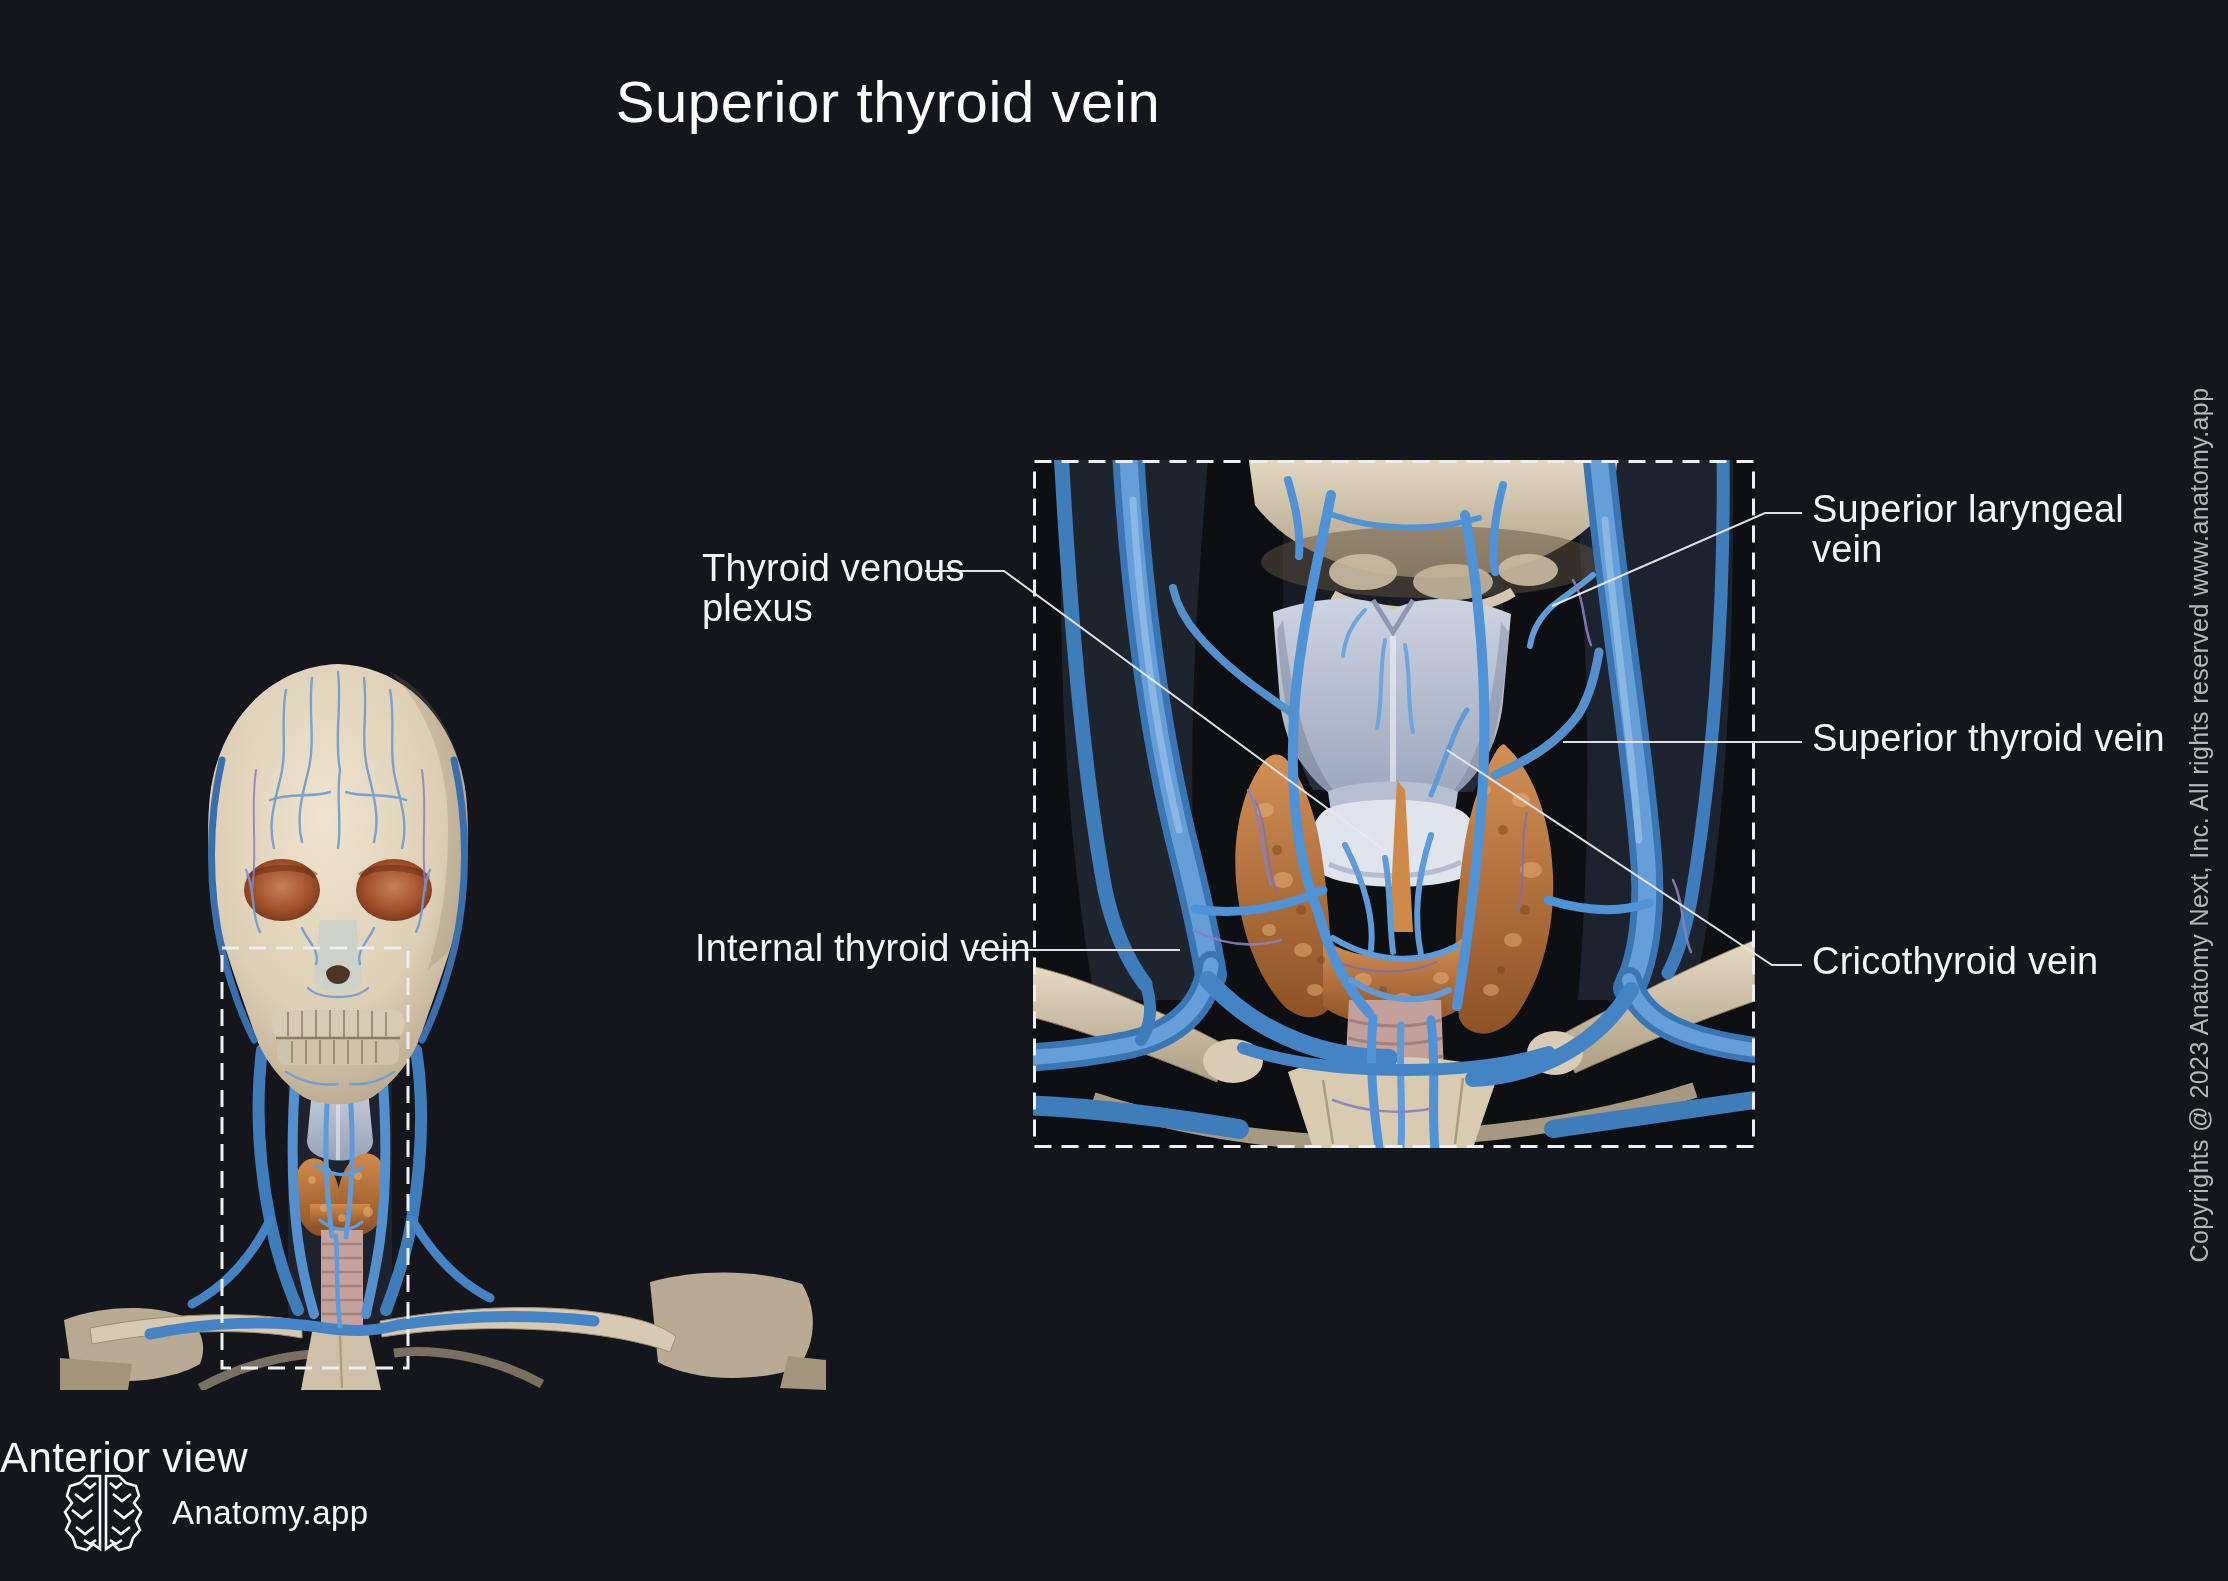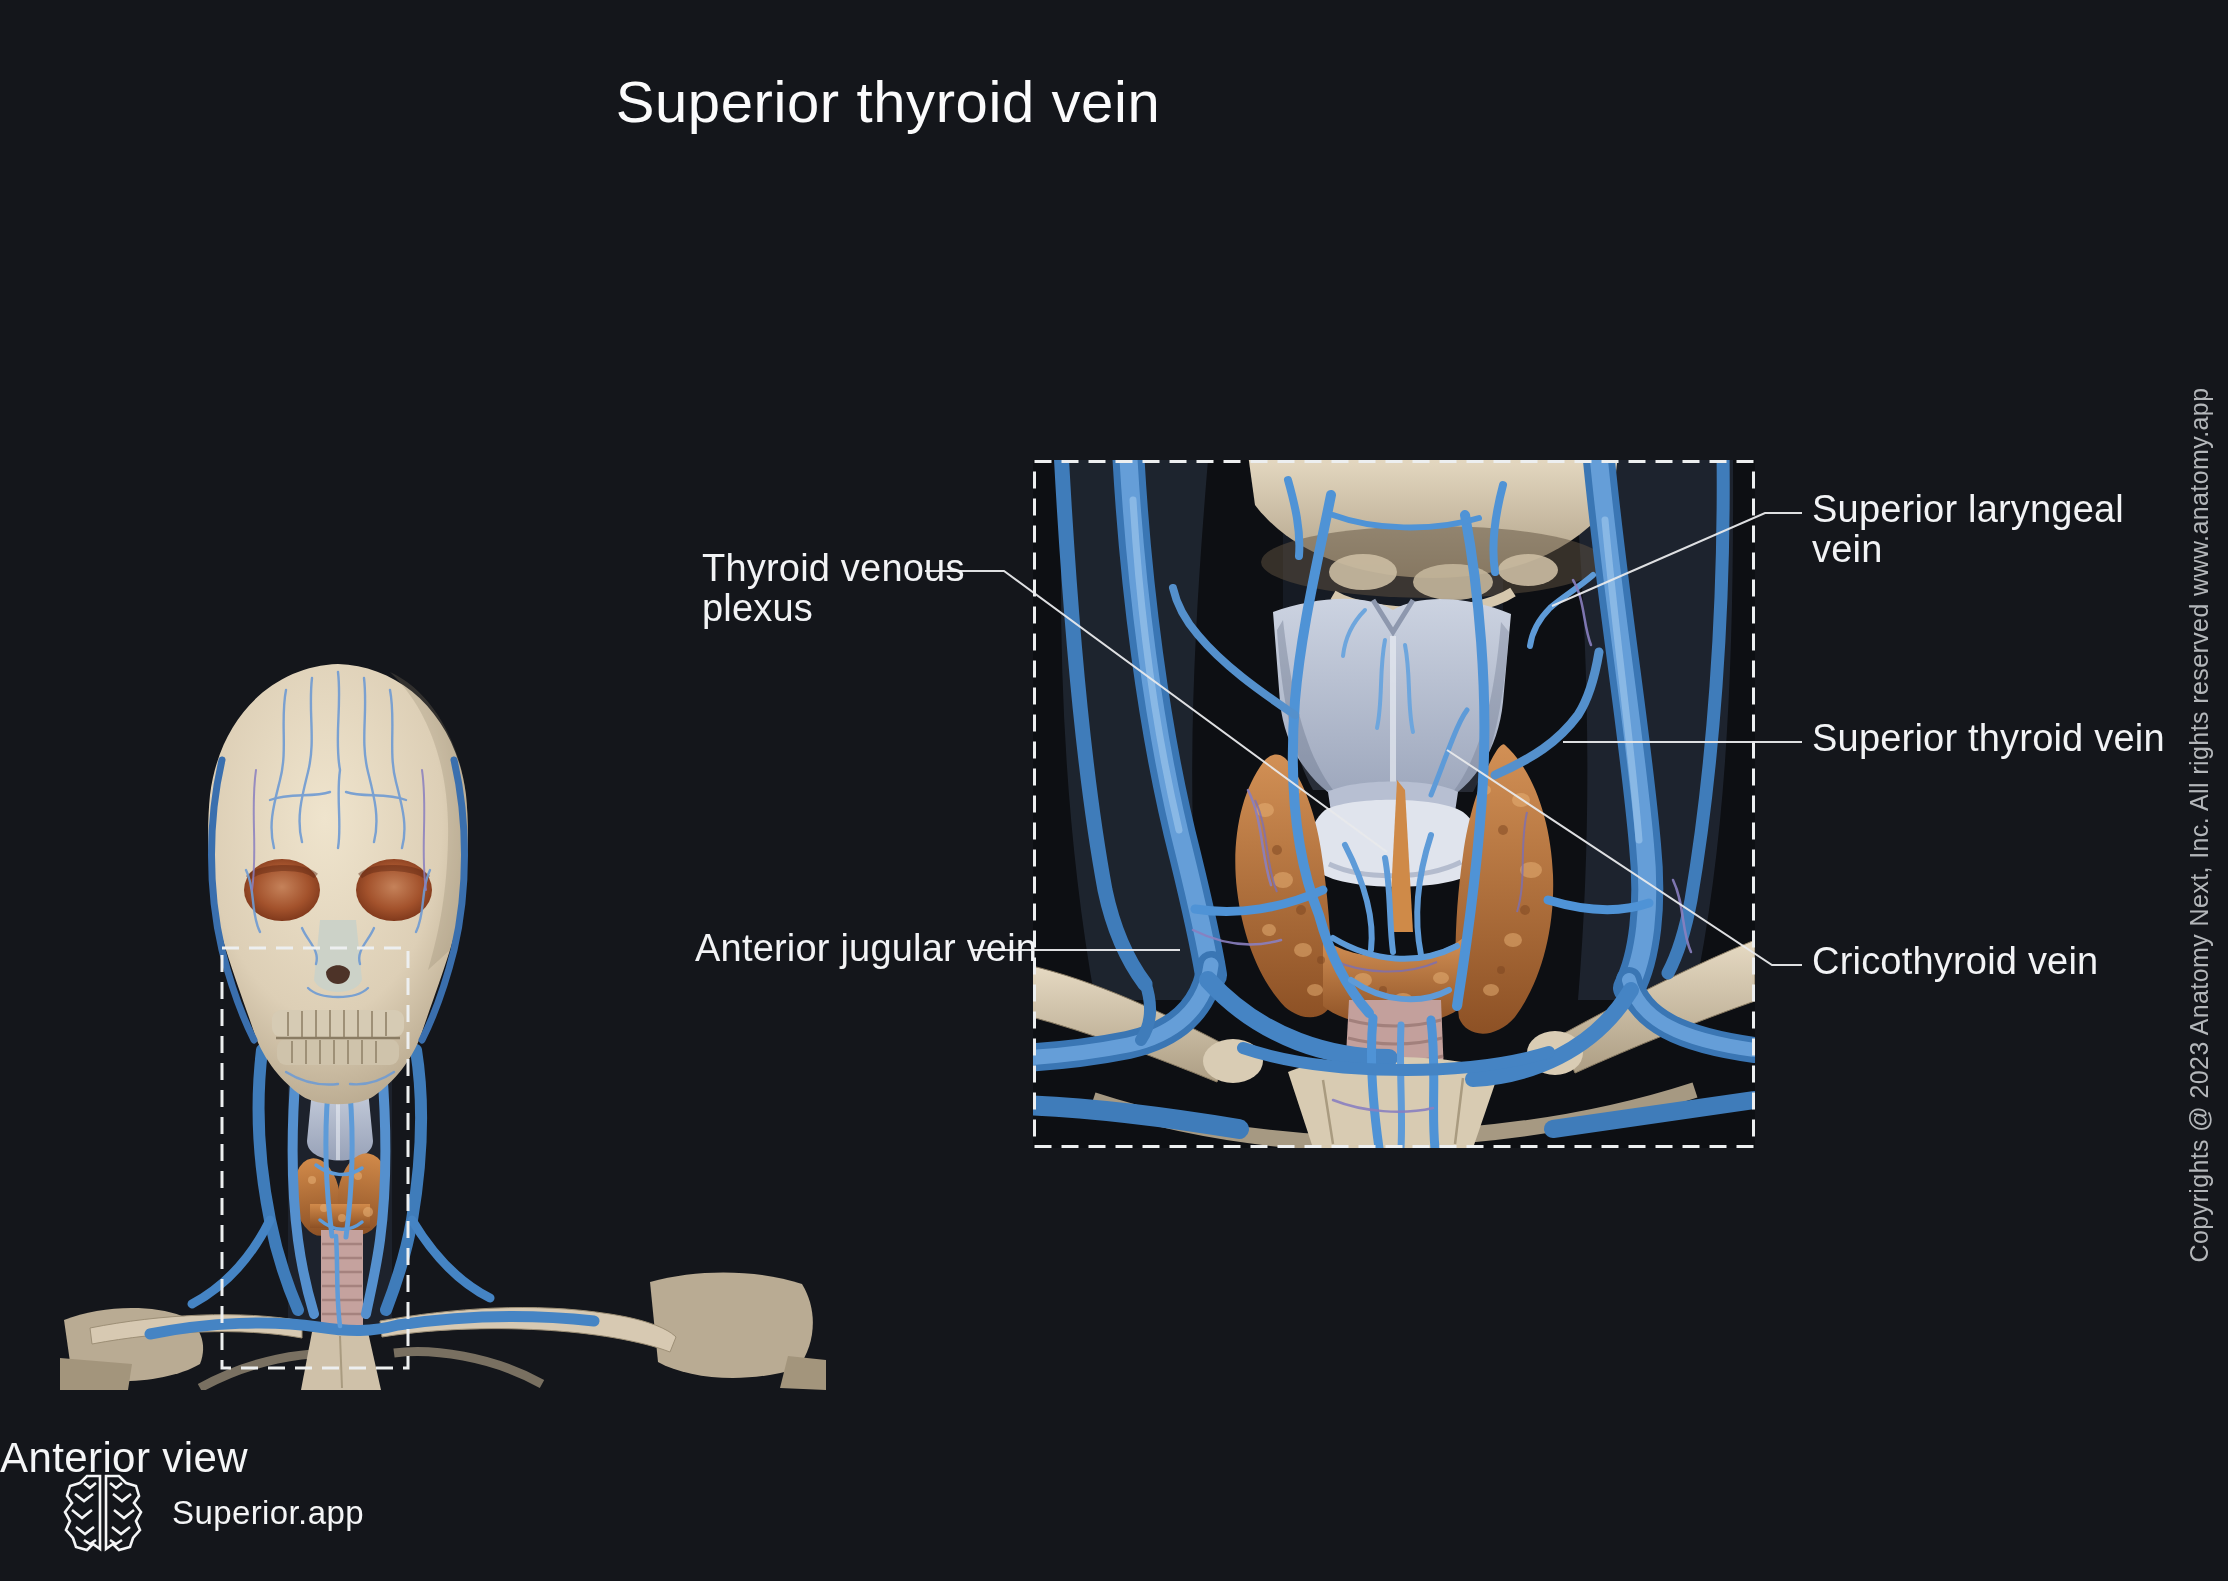--- a/index.html
+++ b/index.html
@@ -330,21 +330,21 @@
     <g stroke="#e9eaec" stroke-width="2" fill="none" opacity=".95">
       <polyline points="925,571 1004,571 1387,852"></polyline>
       <line x1="972" y1="950" x2="1180" y2="950"></line>
       <polyline points="1552,606 1765,513 1802,513"></polyline>
       <line x1="1563" y1="742" x2="1802" y2="742"></line>
       <polyline points="1447,750 1772,965 1802,965"></polyline>
     </g>
   </svg>
 
   <div class="label" id="lbl-tvp">Thyroid venous plexus</div>
-  <div class="label nowrap" id="lbl-ijv">Anterior jugular vein</div>
+  <div class="label nowrap" id="lbl-ijv">Internal thyroid vein</div>
   <div class="label" id="lbl-slv">Superior laryngeal vein</div>
   <div class="label" id="lbl-stv">Superior thyroid vein</div>
   <div class="label nowrap" id="lbl-ctv">Cricothyroid vein</div>
 
   <div class="view-label">Anterior view</div>
 
   <div class="brand">
     <svg width="86" height="86" viewBox="0 0 86 86" fill="none" stroke="#f4f5f6" stroke-width="2.6" stroke-linejoin="miter">
       <path d="M 40,6 L 27,6 L 20,13 L 10,16 L 7,26 L 12,33 L 5,42 L 10,51 L 6,60 L 13,68 L 16,77 L 27,80 L 33,74 L 40,79 Z"></path>
       <path d="M 24,13 L 30,18 L 36,13"></path>
@@ -352,18 +352,18 @@
       <path d="M 12,40 L 22,48 L 32,40"></path>
       <path d="M 16,57 L 25,64 L 34,57"></path>
       <path d="M 24,70 L 30,74 L 36,70"></path>
       <path d="M 46,6 L 59,6 L 66,13 L 76,16 L 79,26 L 74,33 L 81,42 L 76,51 L 80,60 L 73,68 L 70,77 L 59,80 L 53,74 L 46,79 Z"></path>
       <path d="M 62,13 L 56,18 L 50,13"></path>
       <path d="M 71,24 L 62,31 L 53,24"></path>
       <path d="M 74,40 L 64,48 L 54,40"></path>
       <path d="M 70,57 L 61,64 L 52,57"></path>
       <path d="M 62,70 L 56,74 L 50,70"></path>
     </svg>
-    <span class="brand-name">Superior.app</span>
+    <span class="brand-name">Anatomy.app</span>
   </div>
 
   <div class="copyright">Copyrights @ 2023 Anatomy Next, Inc. All rights reserved www.anatomy.app</div>
 
 </div>
 
 </body></html>

